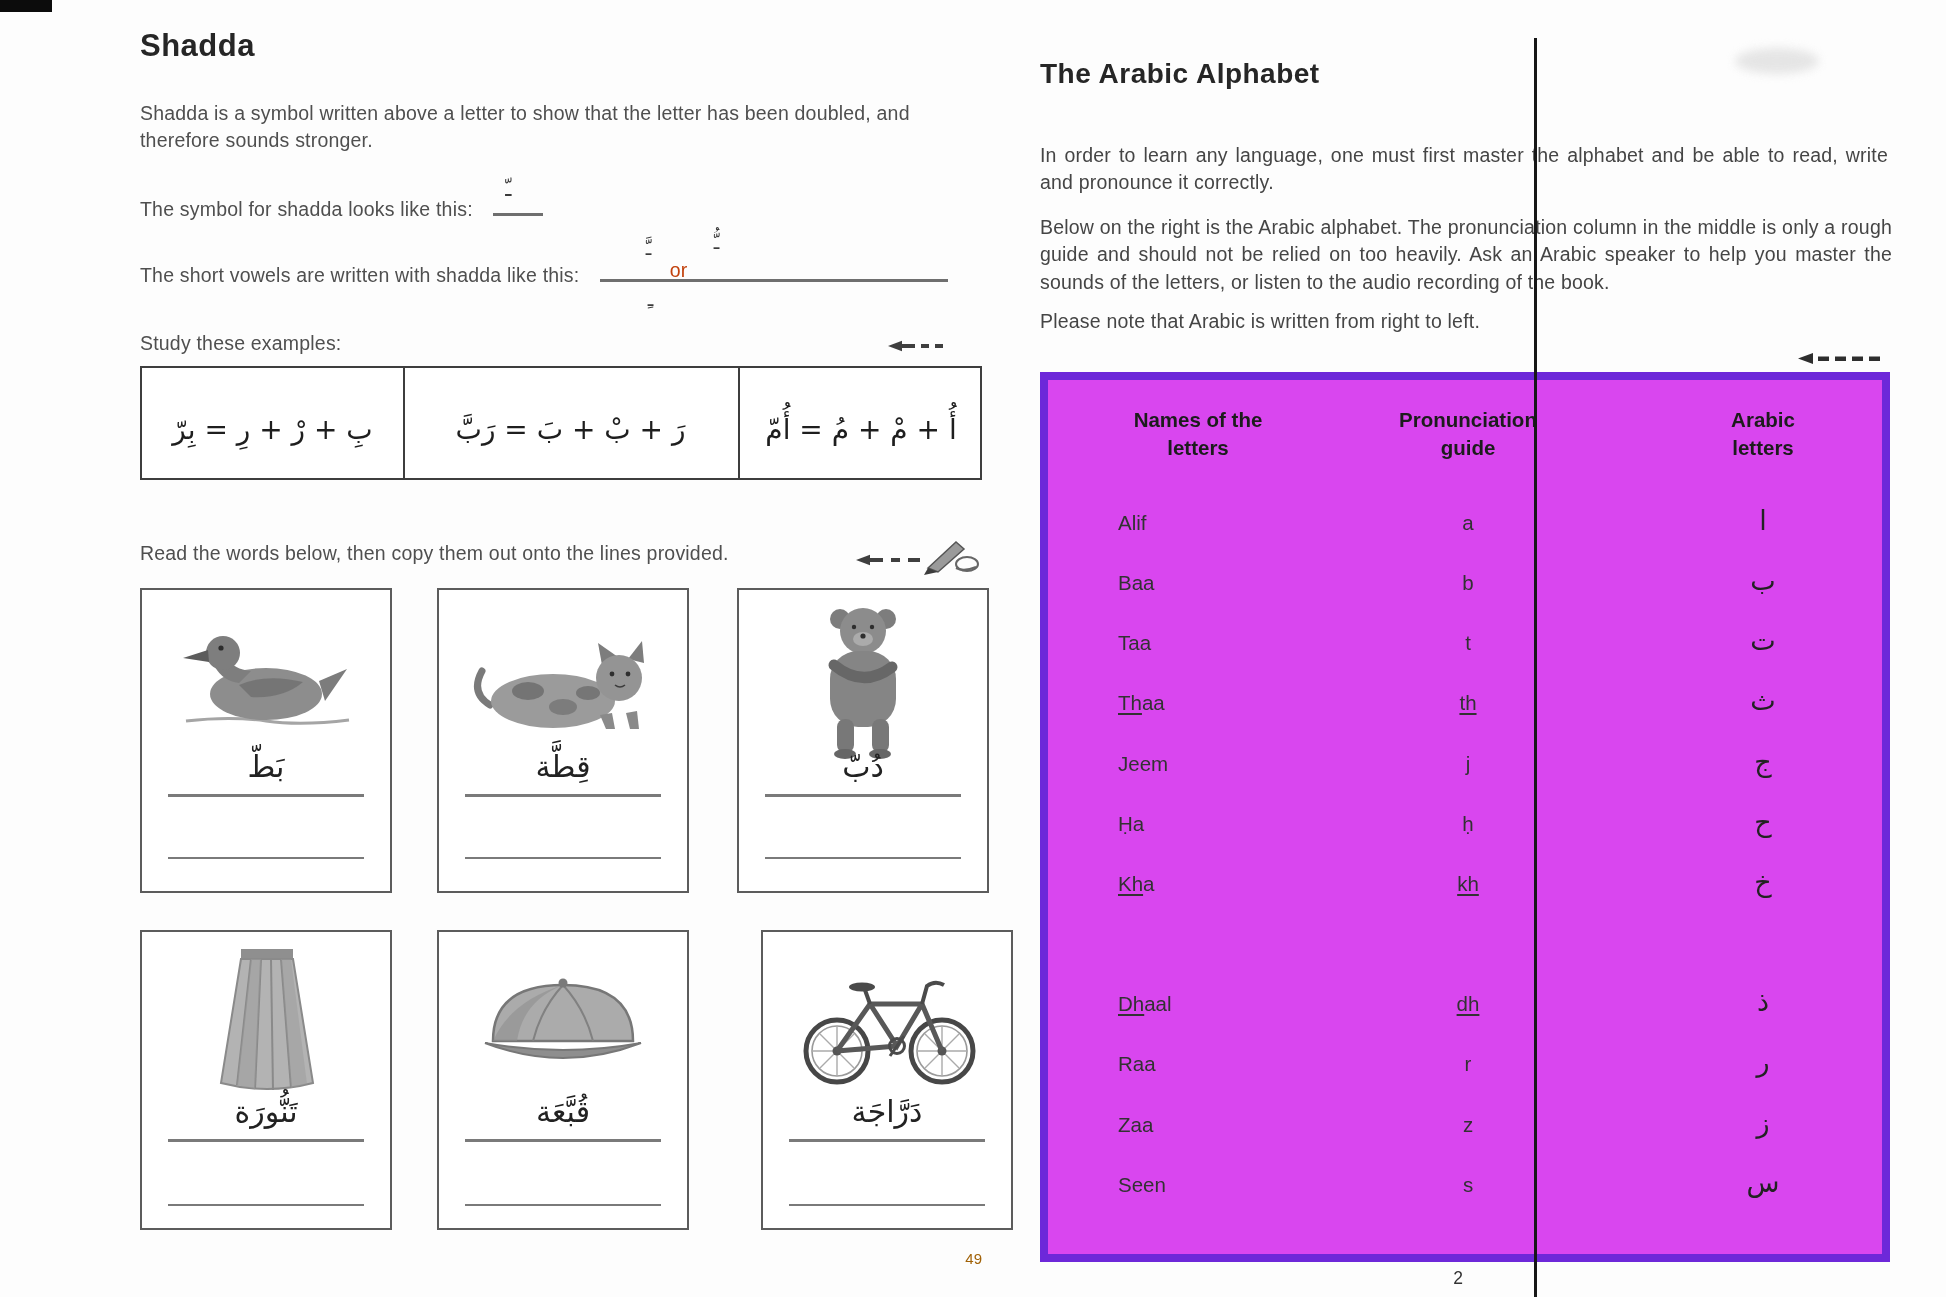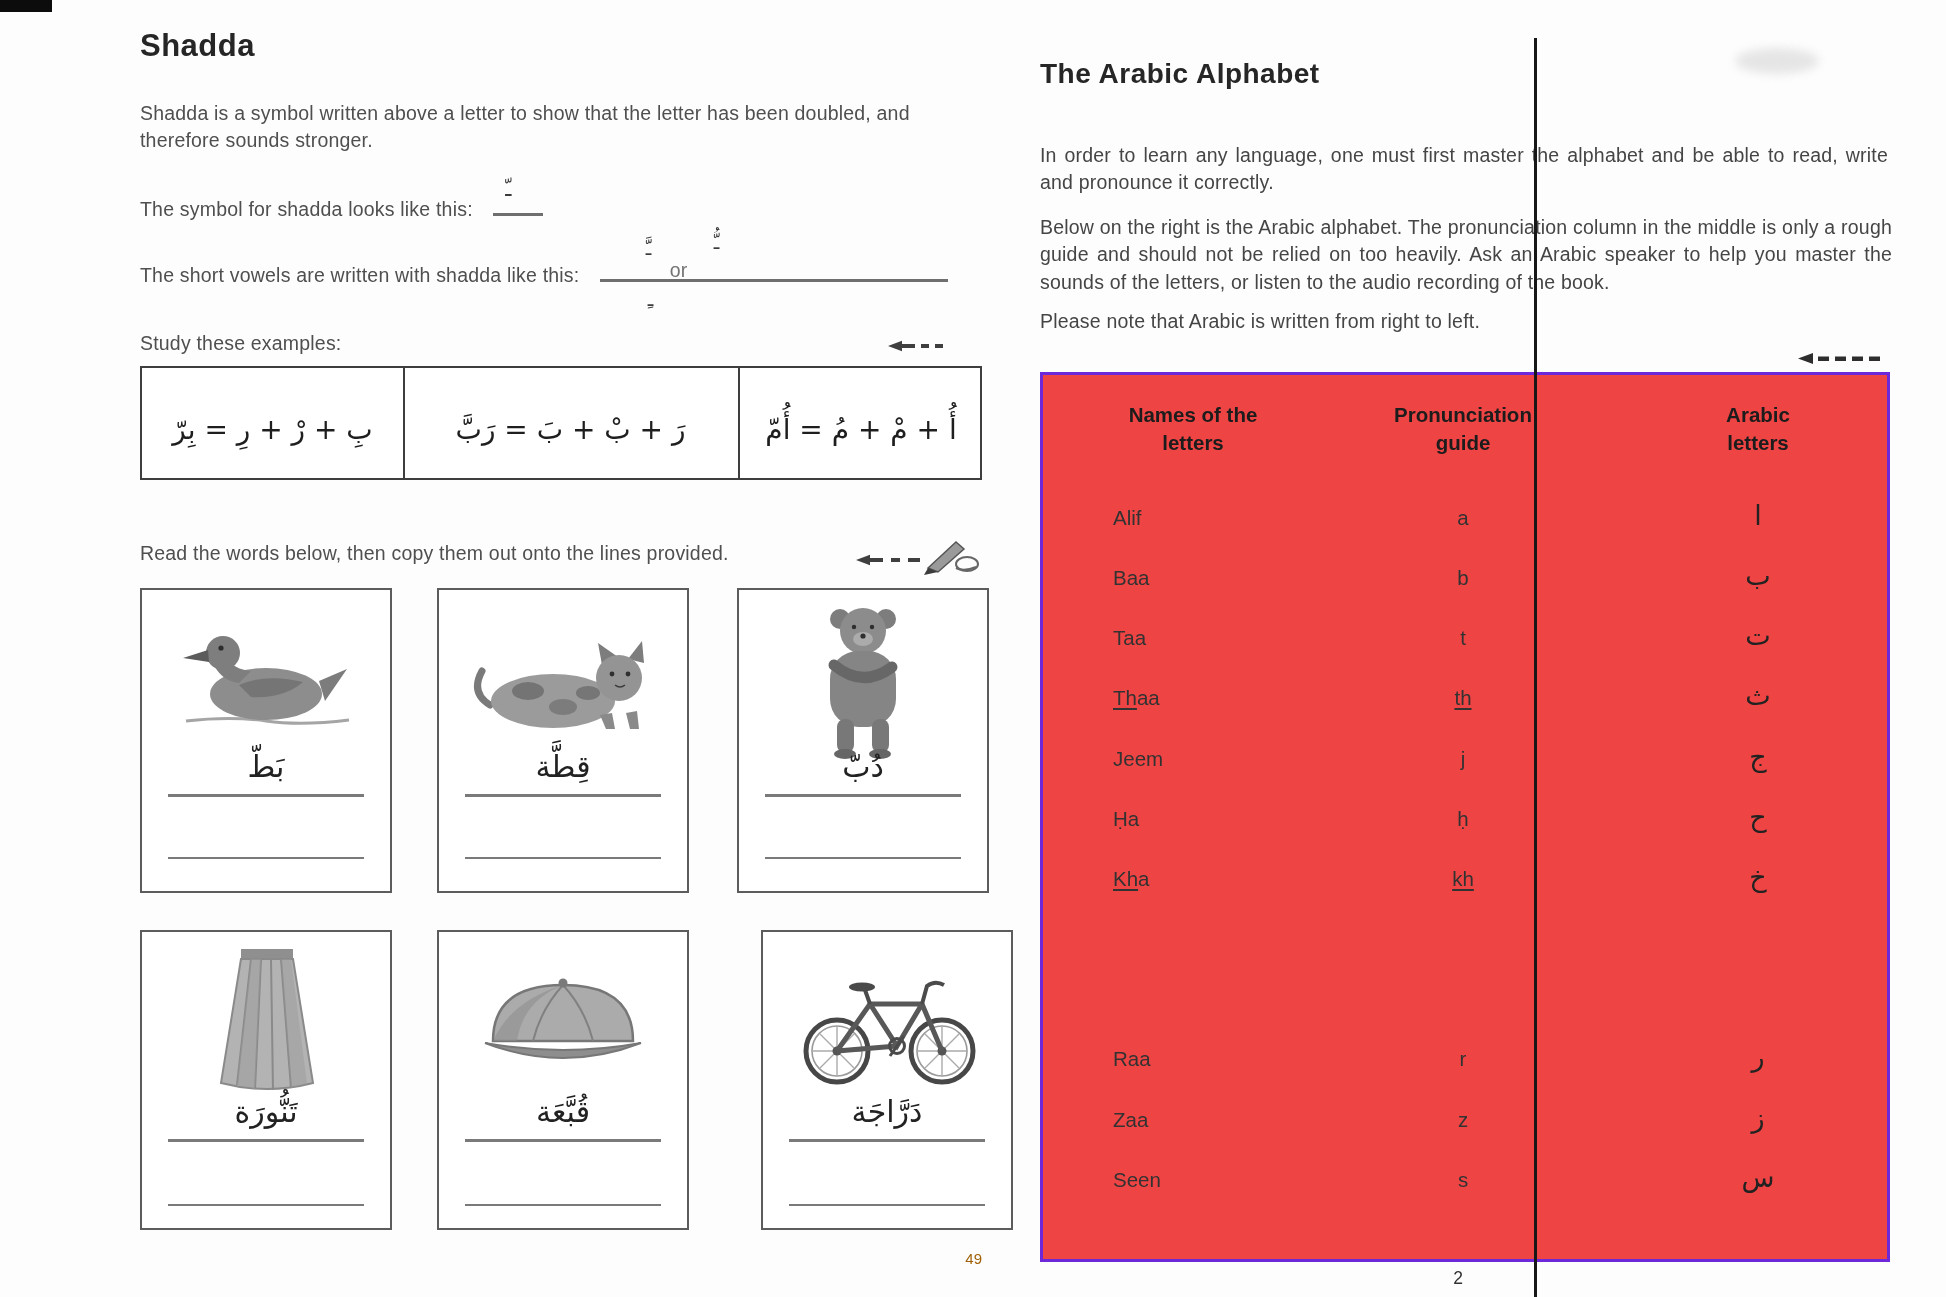--- a/index.html
+++ b/index.html
@@ -11,37 +11,37 @@
   }
   .abs{position:absolute}
   .ar{font-family:"DejaVu Sans",sans-serif;color:#222}
   .gray-text{color:#4f4f4f;font-size:19.5px;letter-spacing:.2px;line-height:1.4}
   .bold-title{font-weight:700;color:#262626;letter-spacing:.5px}
   .jst{text-align:justify}
 
   
   .blank{display:inline-block;border-bottom:3px solid #6f6f6f;position:relative;vertical-align:baseline}
   .mark{position:absolute;font-family:"DejaVu Sans",sans-serif;color:#3a3a3a;font-size:19px;line-height:1}
-  .or-on-line{position:absolute;bottom:-3px;font-size:19.5px;color:#737373}
+  .or-on-line{position:absolute;bottom:-3px;font-size:19.5px;color:#c2410c}
 
   
   .ex-box{position:absolute;left:140px;top:366px;width:842px;height:114px;border:2px solid #3e3e3e;background:#fff}
   .ex-cell{position:absolute;top:12px;bottom:0;display:flex;align-items:center;justify-content:center}
   .ex-eq{font-size:28px;color:#1e1e1e;white-space:nowrap}
   .vdiv{position:absolute;top:0;bottom:0;width:2px;background:#3e3e3e}
 
   
   .card{position:absolute;width:252px;border:2px solid #5c5c5c;background:#fff}
   .img-wrap{position:absolute;left:0;right:0;top:10px;height:162px;display:flex;align-items:center;justify-content:center}
   .wline{position:absolute;left:26px;right:26px;border-top:3px solid #7a7a7a}
   .wline2{position:absolute;left:26px;right:26px;border-top:2px solid #7a7a7a}
   .ar-word{position:absolute;left:0;right:0;text-align:center;font-size:30px;line-height:1.15}
 
   
-  .alpha-table{position:absolute;left:1040px;top:372px;width:850px;height:890px;border:3px solid #6d28d9;background:#ef4444}
+  .alpha-table{position:absolute;left:1040px;top:372px;width:850px;height:890px;border:8px solid #6d28d9;background:#d946ef}
   .th{position:absolute;text-align:center;font-weight:700;color:#1c1c1c;font-size:20.5px;line-height:1.35}
   .th span{display:block}
   .trow{position:absolute;left:0;width:100%;height:46px}
   .tname{position:absolute;left:70px;top:0;font-size:20.5px;color:#323232}
   .tpron{position:absolute;left:342px;width:156px;top:0;text-align:center;font-size:20.5px;color:#323232}
   .tarab{position:absolute;left:630px;width:170px;top:-6px;text-align:center;font-size:27px}
   .ul{text-decoration:underline;text-underline-offset:3px}
 
   .vline{position:absolute;left:1534px;top:38px;width:3px;height:1259px;background:#171717;z-index:40}
   .artifact-tl{position:absolute;left:0;top:0;width:52px;height:12px;background:#0c0c0c}
@@ -306,20 +306,25 @@
     <div class="trow" style="top:432px">
       <span class="tname"><span class="ul"></span><span>Ḥa</span></span>
       <span class="tpron"><span class="ul"></span><span>ḥ</span></span>
       <span class="tarab ar">ح</span>
     </div>
     <div class="trow" style="top:492px">
       <span class="tname"><span class="ul">Kh</span><span>a</span></span>
       <span class="tpron"><span class="ul">kh</span><span></span></span>
       <span class="tarab ar">خ</span>
     </div>
+    <div class="trow" style="top:612px">
+      <span class="tname"><span class="ul">Dh</span><span>aal</span></span>
+      <span class="tpron"><span class="ul">dh</span><span></span></span>
+      <span class="tarab ar">ذ</span>
+    </div>
     <div class="trow" style="top:672px">
       <span class="tname"><span class="ul"></span><span>Raa</span></span>
       <span class="tpron"><span class="ul"></span><span>r</span></span>
       <span class="tarab ar">ر</span>
     </div>
     <div class="trow" style="top:733px">
       <span class="tname"><span class="ul"></span><span>Zaa</span></span>
       <span class="tpron"><span class="ul"></span><span>z</span></span>
       <span class="tarab ar">ز</span>
     </div>

